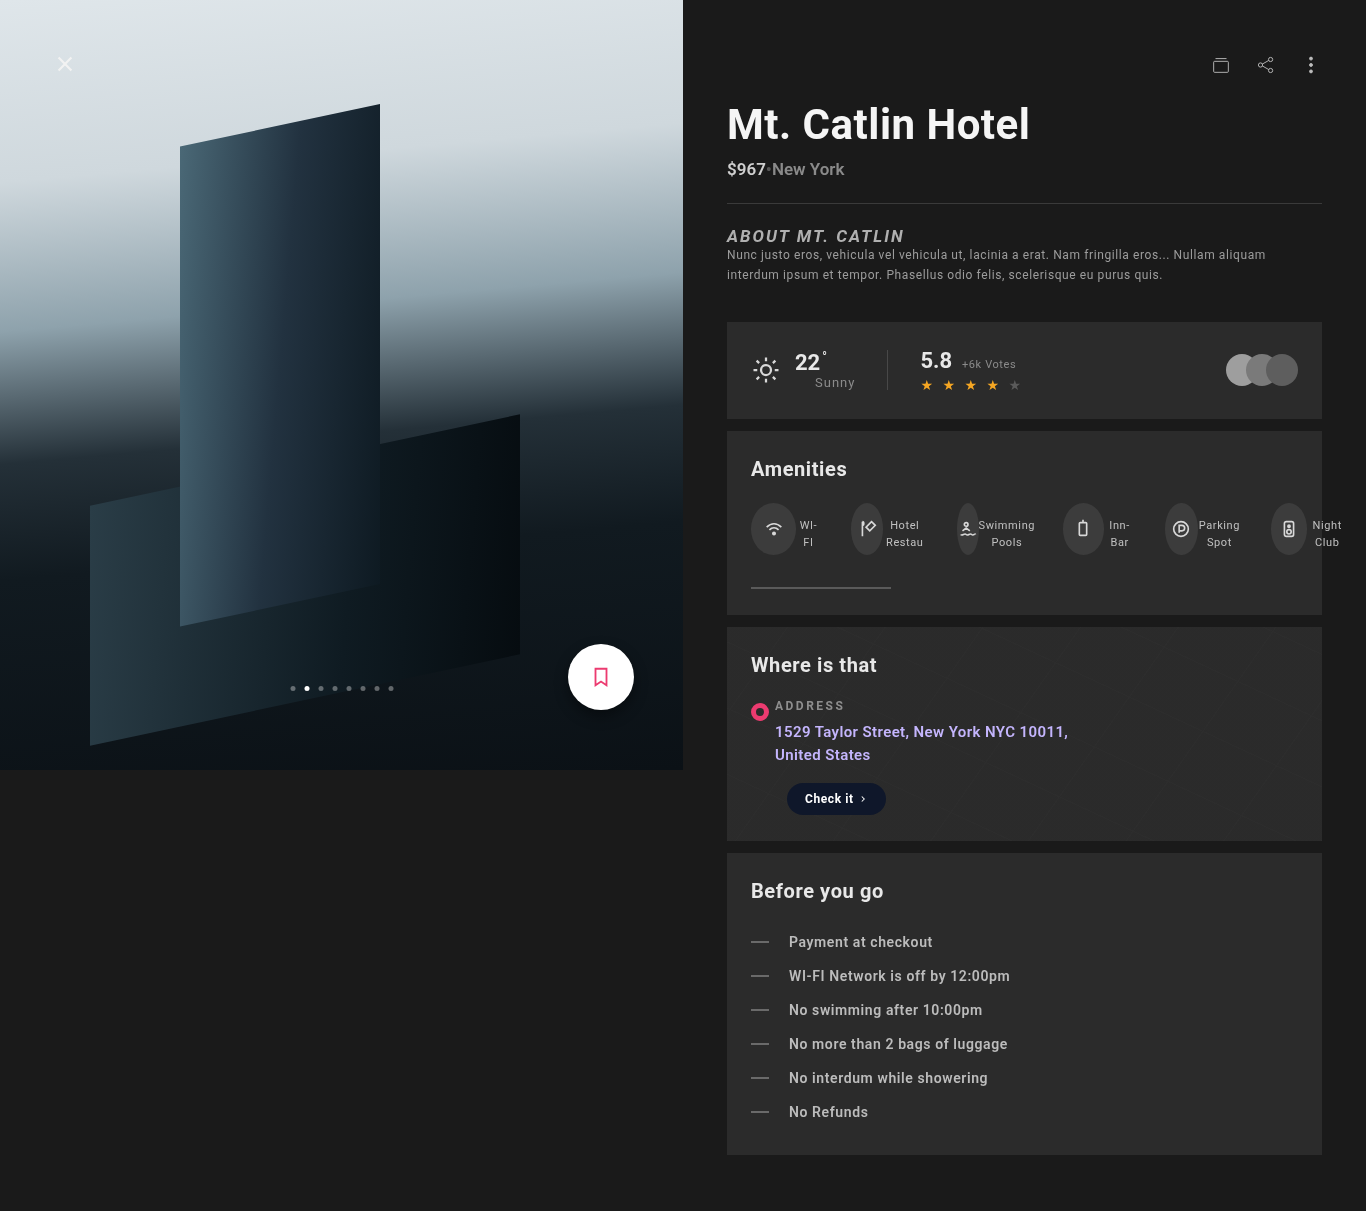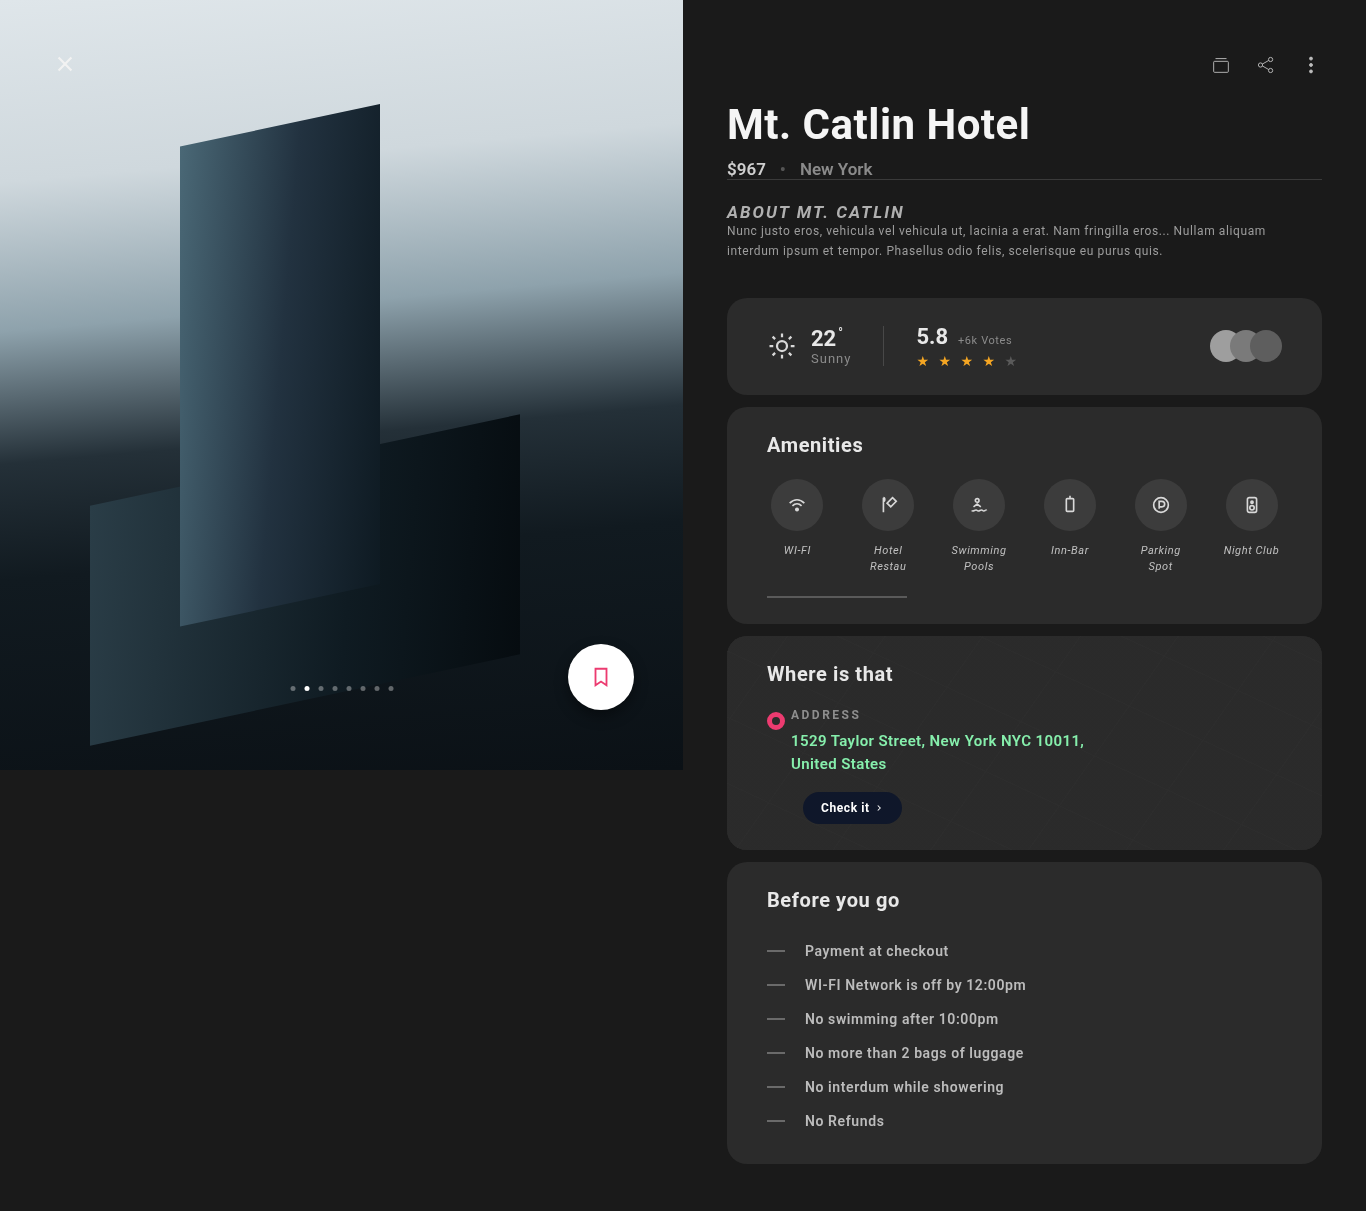--- a/index.html
+++ b/index.html
@@ -89,54 +89,55 @@
   }
   .right-head-icons svg { stroke: #bdbdbd; fill: none; }
   .title {
     font-size: 42px;
     font-weight: 700;
     letter-spacing: 0.5px;
     color: #f5f5f5;
     margin-bottom: 10px;
   }
   .subline {
-    display: flex; align-items: center; gap: 14px;
+    display: flex; align-items: center; 
     font-size: 17px; font-weight: 600;
     color: #8a8a8a;
+    padding-bottom: 24px;
     border-bottom: 1px solid #3a3a3a;
     margin-bottom: 22px;
   }
   .subline .price { color: #cfcfcf; }
   .subline .dot { color: #555; }
   .about-heading {
     font-size: 17px; letter-spacing: 2px;
     color: #b0b0b0; font-weight: 700;
     font-style: italic;
   }
   .about-body {
     font-size: 12px; line-height: 1.65;
     color: #9c9c9c; letter-spacing: 0.6px;
     margin-bottom: 36px;
     max-width: 560px;
   }
 
   .card {
     background: #2b2b2b;
-    border-radius: 20px;
-    padding: 26px 40px;
+    border-radius: 0;
+    padding: 26px 24px;
     margin-bottom: 12px;
   }
 
   
   .statrow { display: flex; align-items: center; }
   .weather { display: flex; align-items: center; gap: 14px; }
   .sun-icn { width: 30px; height: 30px; }
   .weather-text .deg { font-size: 22px; font-weight: 700; color: #e8e8e8; }
   .weather-text .deg sup { font-size: 12px; vertical-align: top; margin-left: 2px; }
-  .weather-text .cond { font-size: 13px; color: #8b8b8b; letter-spacing: 1px; }
+  .weather-text .cond { font-size: 13px; color: #8b8b8b; letter-spacing: 1px; margin-left: 20px; }
   .vsep { width: 1px; height: 40px; background: #484848; margin: 0 32px; }
   .rating .score { font-size: 22px; font-weight: 700; color: #e8e8e8; display: inline-block; }
   .rating .votes { font-size: 11px; color: #8b8b8b; margin-left: 6px; letter-spacing: 0.6px; }
   .stars { margin-top: 4px; font-size: 14px; letter-spacing: 3px; color: #f5a623; }
   .stars .dim { color: #5a5a5a; }
   .gallery-thumbs {
     margin-left: auto;
     display: flex;
   }
   .gallery-thumbs span {
@@ -148,22 +149,22 @@
   .gallery-thumbs span:nth-child(2) { background: #7a7a7a; }
   .gallery-thumbs span:nth-child(3) { background: #5e5e5e; }
 
   
   .card-title {
     font-size: 20px; font-weight: 700; letter-spacing: 0.6px;
     color: #e8e8e8; margin-bottom: 22px;
   }
   .amen-row { display: flex; gap: 30px; }
   .amen {
-    display: flex; flex-direction: column; align-items: center;
-    width: 76px; text-align: center; font-style: italic;
+    display: flex; flex-direction: row; align-items: center;
+    width: 76px; text-align: center;
   }
   .amen .circle {
     width: 52px; height: 52px; border-radius: 50%;
     background: #3c3c3c;
     display: flex; align-items: center; justify-content: center;
     margin-bottom: 12px;
   }
   .amen .circle svg { stroke: #d8d8d8; fill: none; }
   .amen .label {
     font-size: 11px; color: #c0c0c0; letter-spacing: 0.6px; line-height: 1.5;
@@ -191,21 +192,21 @@
   .pin {
     width: 18px; height: 18px; border-radius: 50%;
     border: 5px solid #ec3b70; background: transparent;
     margin-top: 4px; flex-shrink: 0;
   }
   .addr-label {
     font-size: 12px; letter-spacing: 2.5px; color: #8e8e8e; font-weight: 700;
     margin-bottom: 8px;
   }
   .addr-text {
-    font-size: 15px; color: #86efac; font-weight: 600; line-height: 1.55;
+    font-size: 15px; color: #c4b5fd; font-weight: 600; line-height: 1.55;
     max-width: 320px; letter-spacing: 0.4px;
   }
   .check-btn {
     display: inline-flex; align-items: center; gap: 4px;
     background: #0f172a; color: #fff;
     font-size: 12px; font-weight: 700; letter-spacing: 0.6px;
     padding: 9px 18px; border-radius: 20px;
     cursor: pointer;
     margin-left: 36px;
   }

